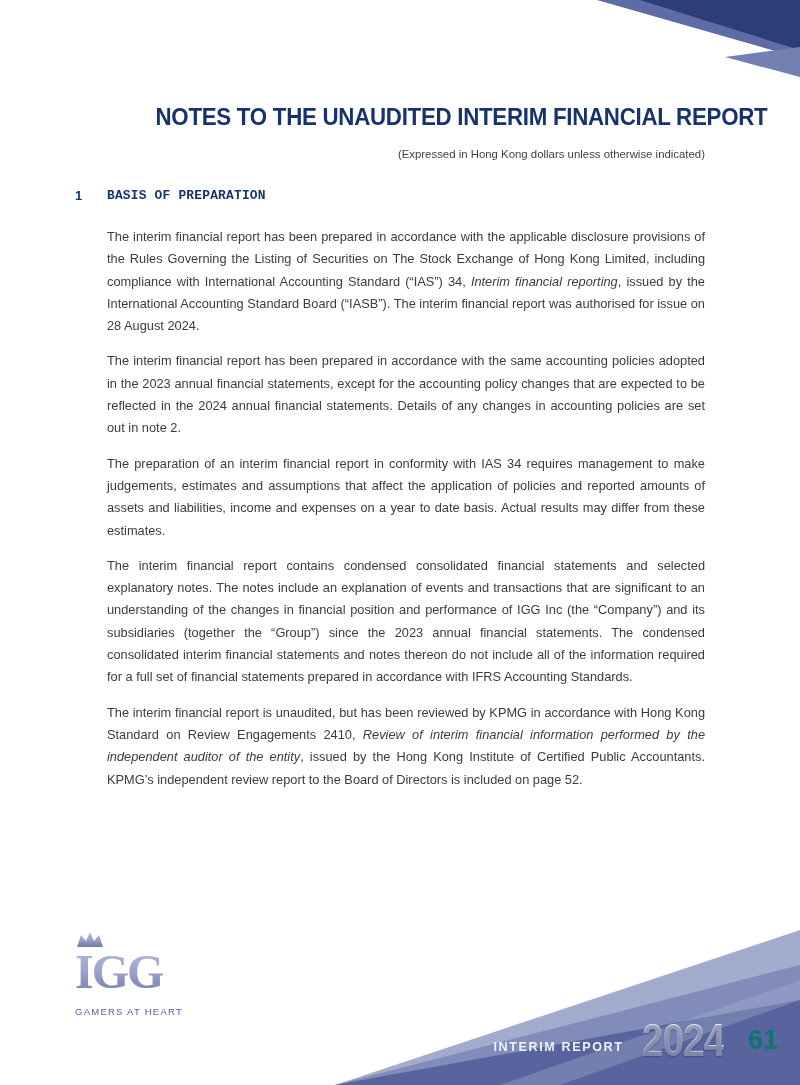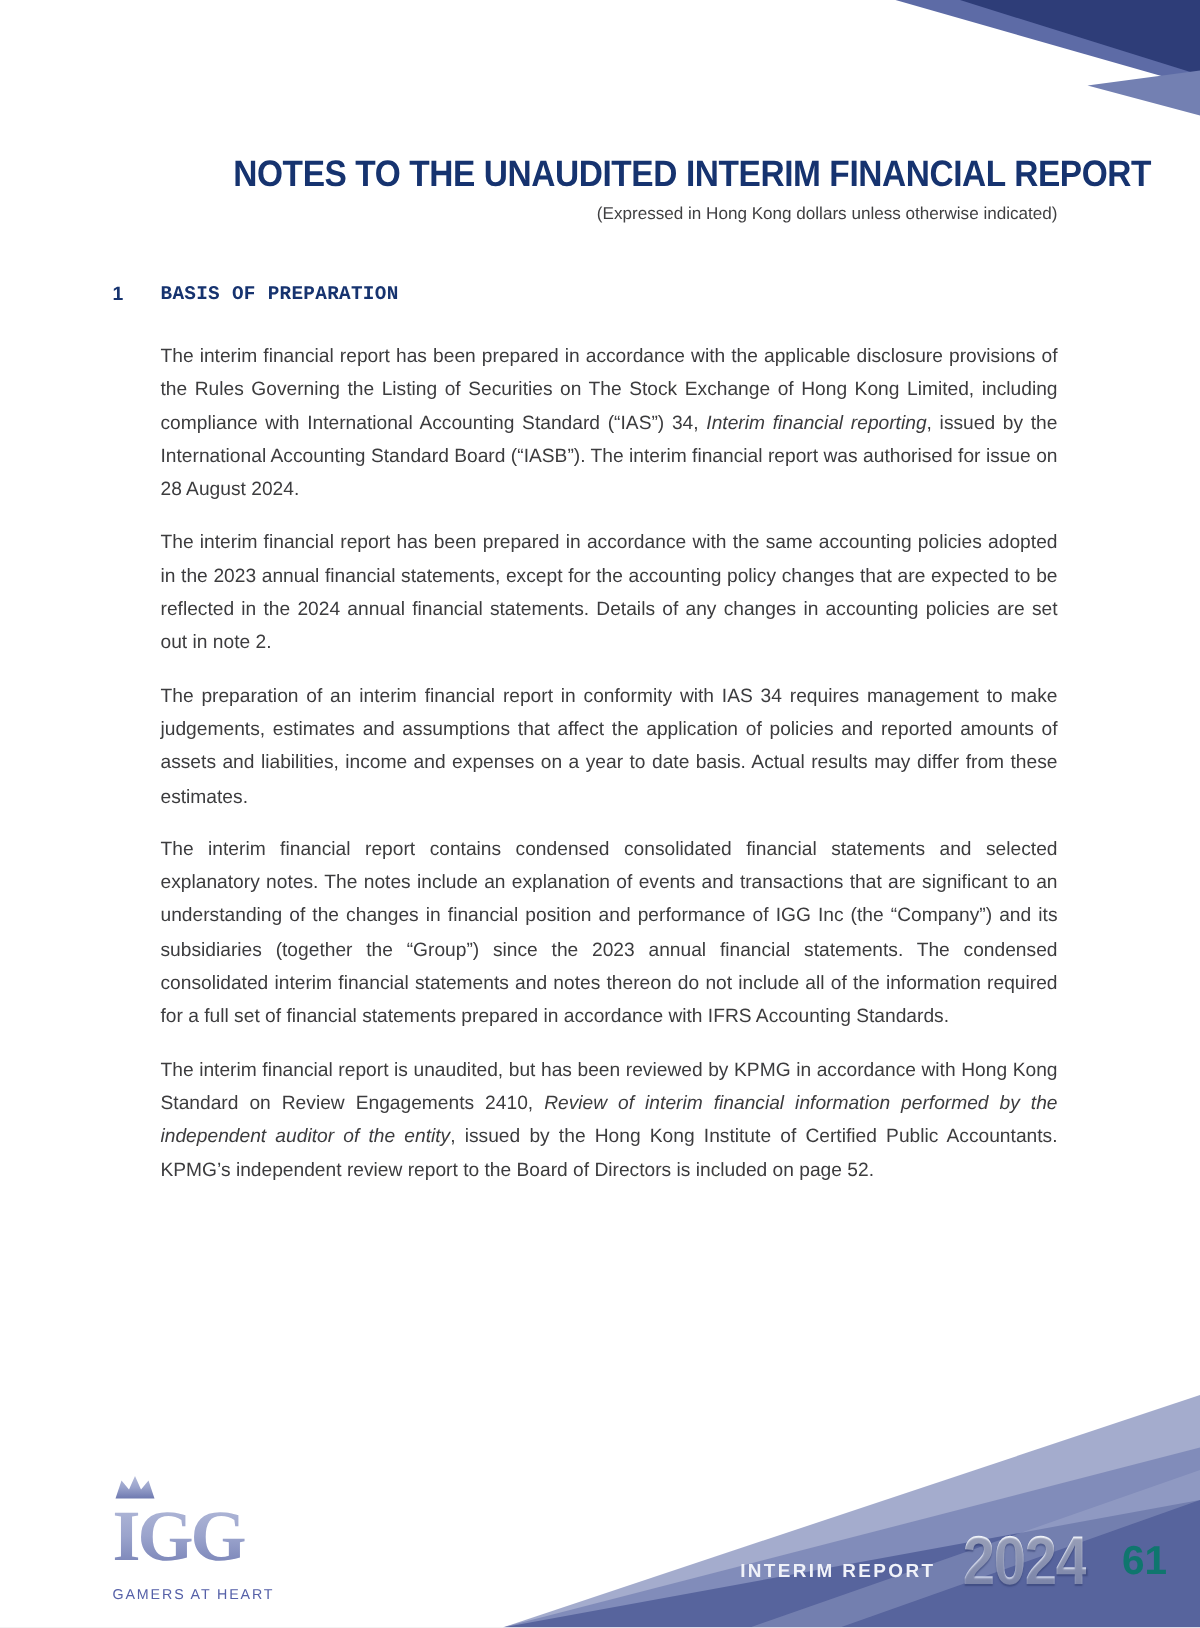--- a/index.html
+++ b/index.html
@@ -23,21 +23,21 @@
   }
   .report-title {
     display:inline-block;
     font-size:24.5px; font-weight:700;
     letter-spacing:-0.3px;
     color:#16336f;
     white-space:nowrap;
     transform:scaleX(0.91); transform-origin:100% 50%;
   }
   .report-subtitle {
-    margin-top:6px;
+    margin-top:17px;
     font-size:11.4px; color:#3f3f41;
   }
 
   
   .section {
     position:absolute; top:188px; left:75px; width:630px;
   }
   .sec-head { display:flex; }
   .sec-num {
     width:32px; flex:0 0 32px;
@@ -54,21 +54,21 @@
     font-size:12.8px; line-height:22.3px;
     color:#3c3c3e;
     text-align:justify;
   }
   .paras p i { }
 
   
   .footer-bands { position:absolute; left:0; bottom:0; display:block; }
 
   .logo {
-    position:absolute; left:75px; top:984px; width:100px;
+    position:absolute; left:75px; top:932px; width:100px;
     text-align:center; z-index:3;
   }
   .logo svg { display:block; }
   .logo-tagline {
     margin-top:16px;
     font-size:9.5px; letter-spacing:1.25px;
     color:#5560a8; white-space:nowrap;
   }
 
   .footer-text {

